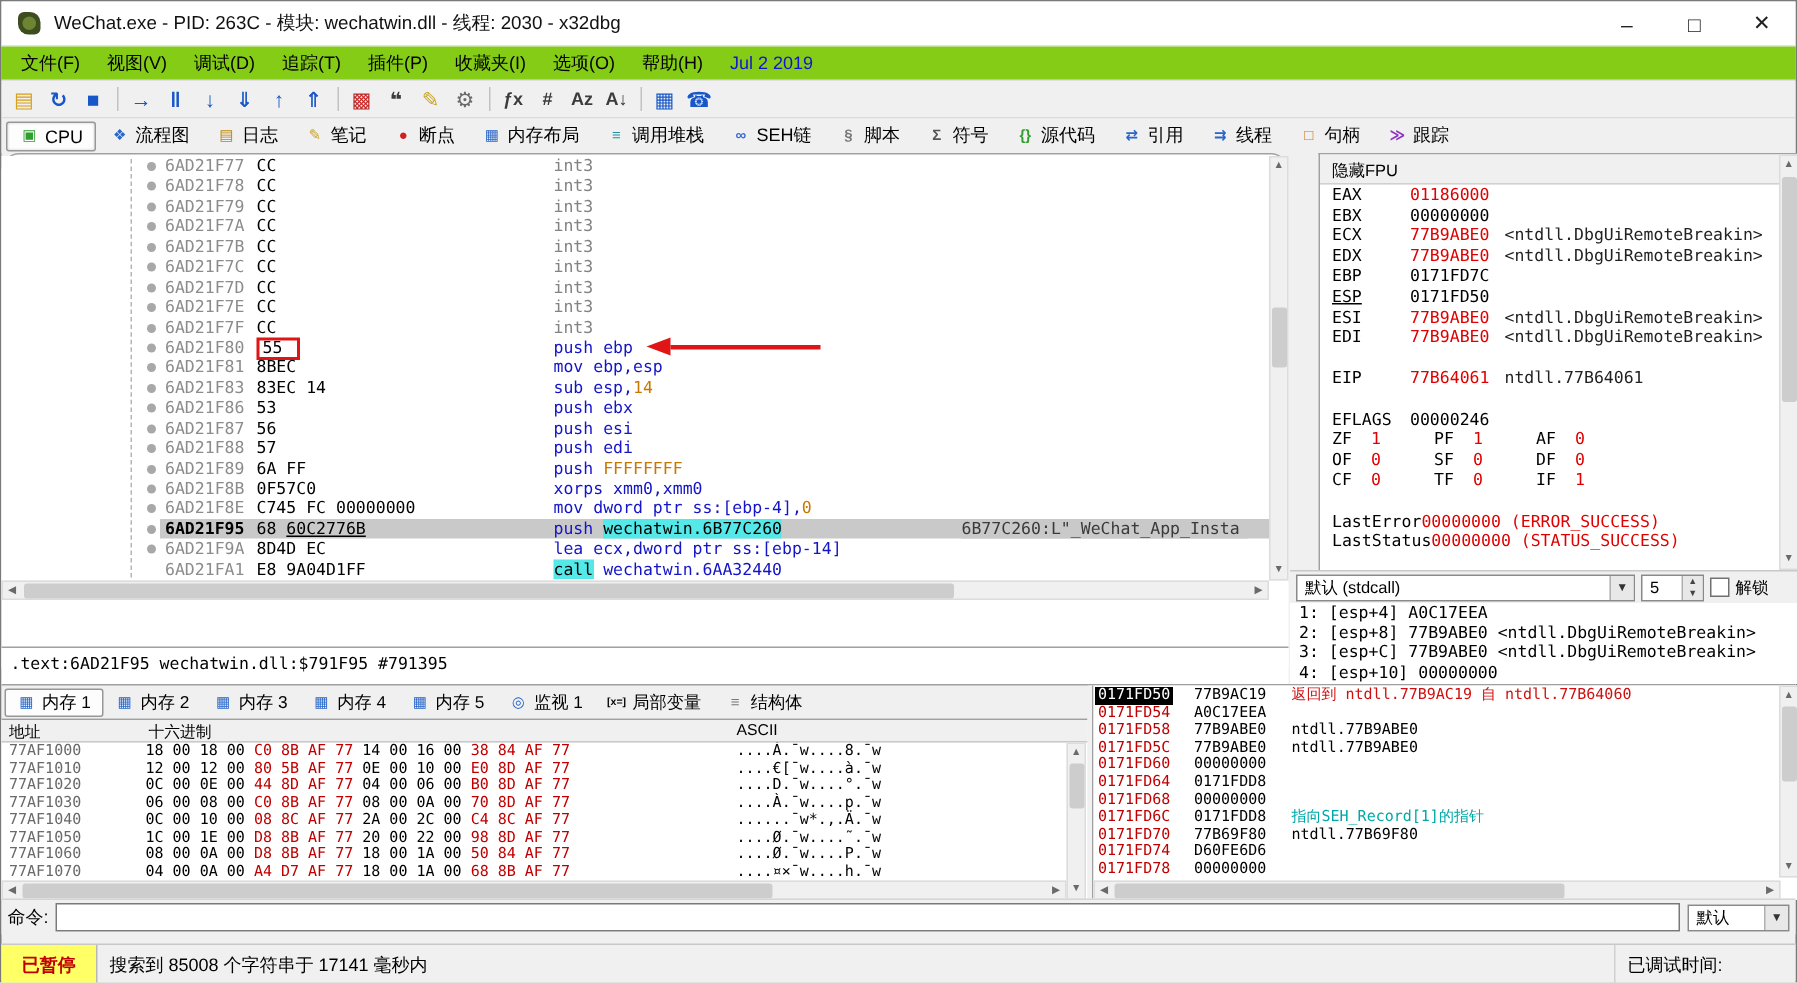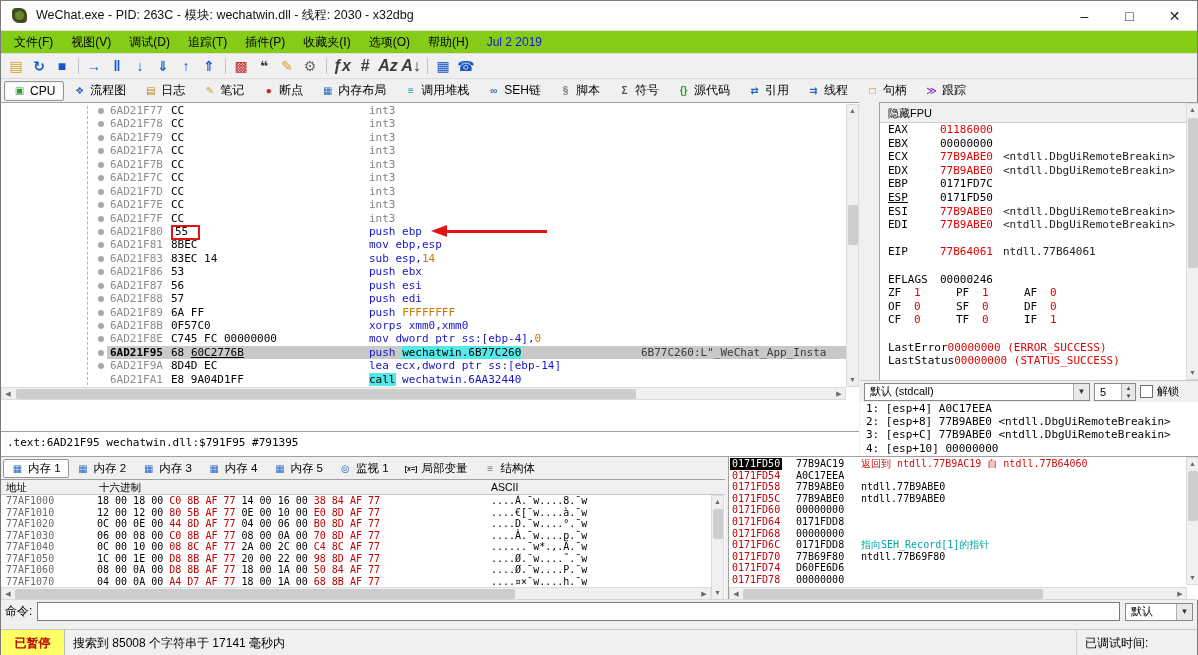--- a/index.html
+++ b/index.html
@@ -17,31 +17,31 @@
   .win-btn { width:45px; height:100%; display:flex; align-items:center; justify-content:center; font-size:14px; color:#222; }
 
   
   #menubar { position:absolute; left:0; top:30px; width:100%; height:23px; background:#84cc16; display:flex; align-items:center; border-bottom:1px solid #e0e0e0; padding-left:4px; }
   .menu-item { padding:3px 9px; font-size:12px; }
   .menu-date { padding:3px 9px; color:#1414d2; font-size:12px; }
 
   
   #toolbar { position:absolute; left:0; top:53px; width:100%; height:25px; background:#f0f0f0; display:flex; align-items:center; padding-left:4px; border-bottom:1px solid #dadada; }
   .tb-icon { width:22px; height:20px; display:flex; align-items:center; justify-content:center; font-size:14px; font-weight:bold; margin-right:1px; border-radius:2px; }
-  .tb-icon.txt { font-size:16px; font-style:italic; }
+  .tb-icon.txt { font-size:12px; }
   .tb-sep { width:1px; height:16px; background:#c2c2c2; margin:0 4px; }
 
   
   #tabbar { position:absolute; left:0; top:78px; width:100%; height:23px; background:#f0f0f0; display:flex; align-items:center; padding-left:3px; }
   .vtab { display:flex; align-items:center; gap:4px; padding:2px 8px; height:20px; font-size:12px; border:1px solid transparent; border-radius:2px; }
   .vtab.sel { background:#fdfdfd; border-color:#979797; box-shadow:inset 0 0 2px #cfcfcf; }
   .tab-ic { width:13px; height:13px; display:inline-flex; align-items:center; justify-content:center; font-size:10px; font-weight:bold; }
 
   
-  #main-left { position:absolute; left:0; top:101px; width:858px; height:354px; background:#fff; border-top:1px solid #a0a0a0; }
+  #main-left { position:absolute; left:0; top:101px; width:858px; height:354px; background:#fff; border-top:1px solid #a0a0a0;border-radius:12px; }
   #disasm-rows { position:absolute; left:0; top:1px; width:845px; height:283px; overflow:hidden; background:#fff; }
   .jdash-v { position:absolute; left:86px; top:2px; height:279px; border-left:1px dashed #b5b5b5; }
   .drow { position:relative; height:13.45px; font-size:11px; line-height:13.45px; white-space:pre; font-family:"DejaVu Sans Mono","Liberation Mono",monospace; }
   .drow.sel { background:linear-gradient(to right, transparent 106px, #c9c9c9 106px); }
   .bp-dot { position:absolute; left:97px; top:4px; width:6px; height:6px; border-radius:50%; background:#a8a8a8; }
   .daddr { position:absolute; left:109px; color:#8c8c8c; }
   .daddr.selad { color:#000; font-weight:bold; }
   .dbytes { position:absolute; left:170px; color:#000; }
   .dbytes .u { text-decoration:underline; }
   .dbytes .redbox { border:2px solid #e01616; padding:0 10px 1px 2px; display:inline-block; line-height:10px; }

